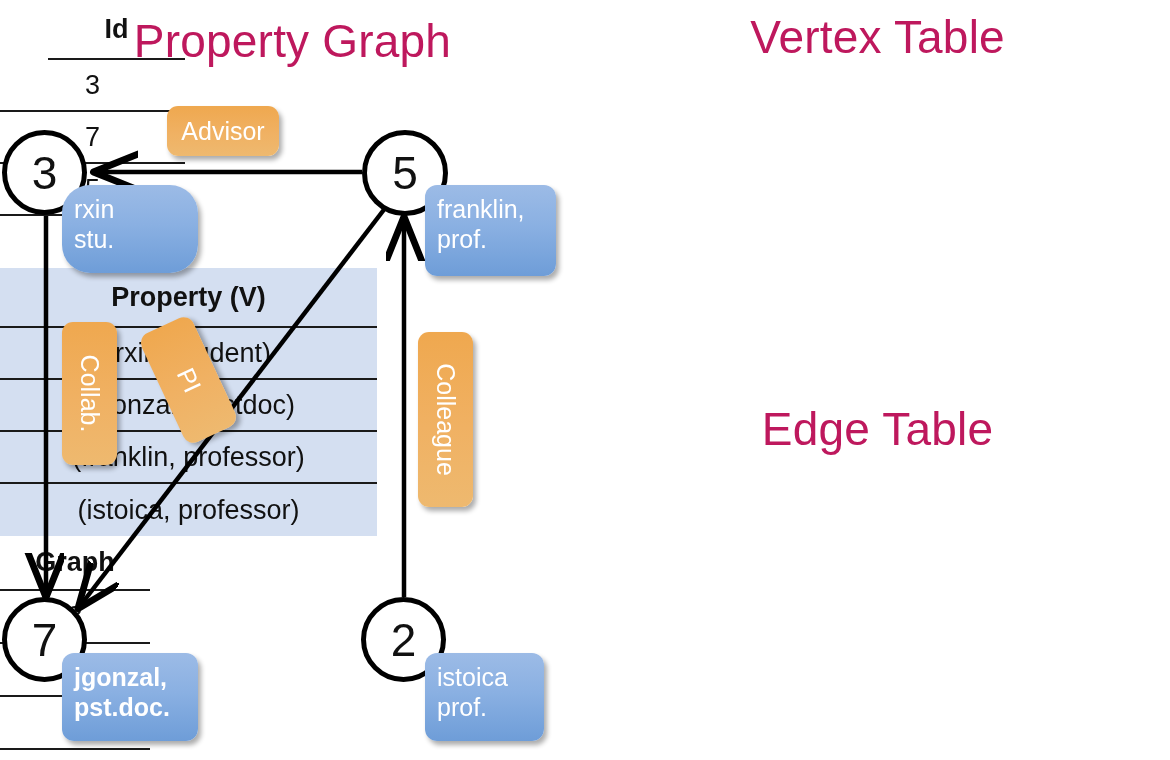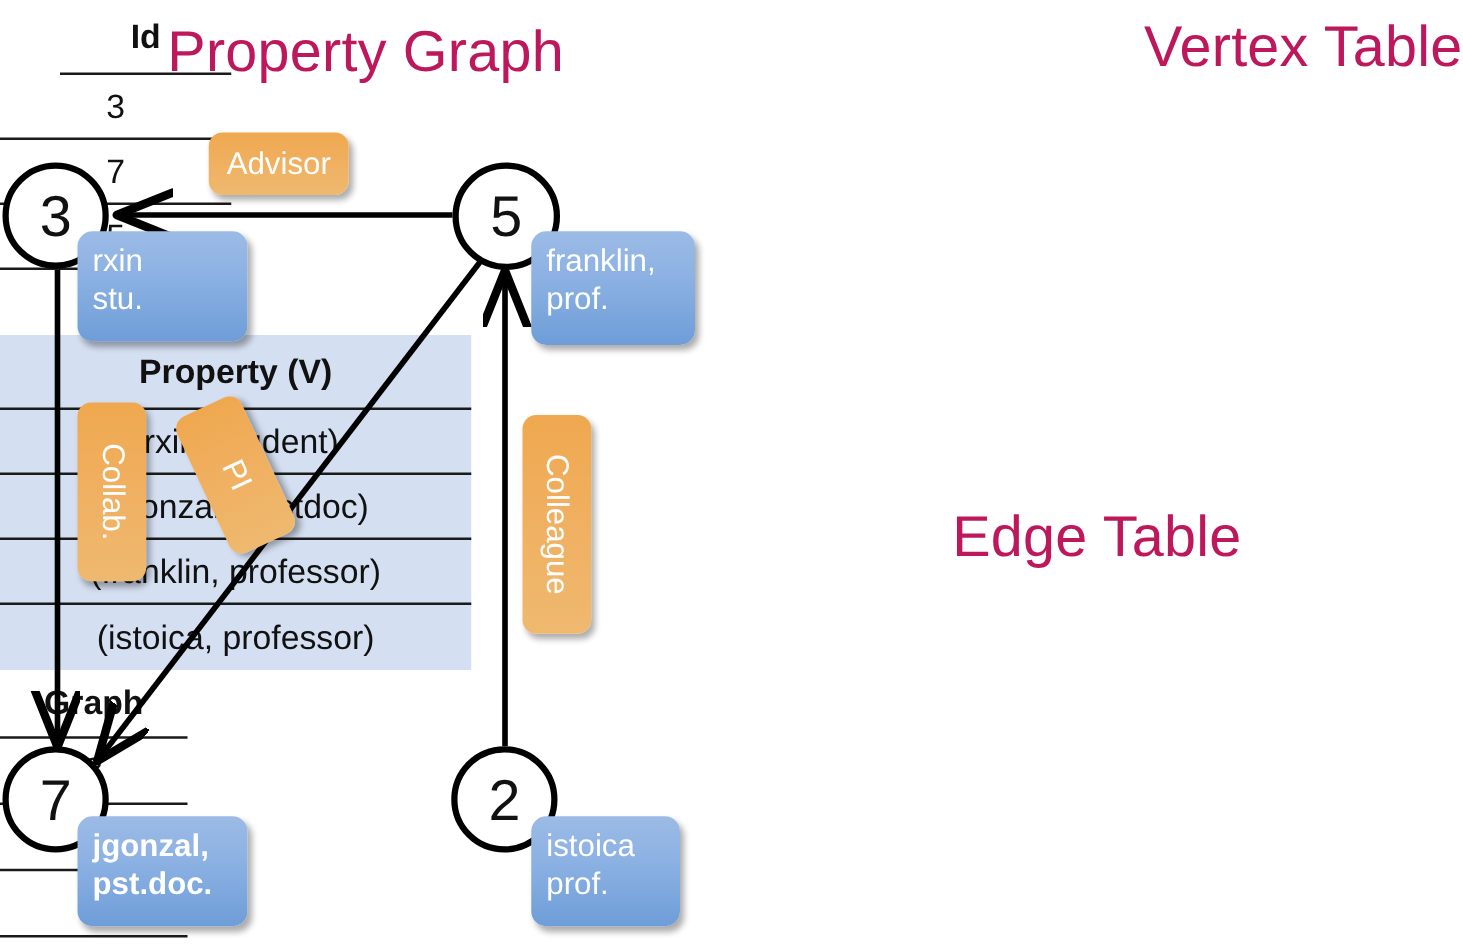--- a/index.html
+++ b/index.html
@@ -20,21 +20,21 @@
   .title {
     position: absolute;
     font-weight: 300;
     font-size: 46px;
     letter-spacing: 0.2px;
     color: #be185d;
     white-space: nowrap;
     text-align: center;
   }
   #title-property-graph { left: 0px;   top: 14px;  width: 585px; }
-  #title-vertex-table   { left: 585px; top: 10px;  width: 585px; text-align: right; }
+  #title-vertex-table   { left: 585px; top: 10px;  width: 585px; }
   #title-edge-table     { left: 585px; top: 402px; width: 585px; }
 
   
   #graph-panel {
     position: absolute;
     left: 0; top: 0;
     width: 585px; height: 760px;
   }
   #graph-svg {
     position: absolute;
@@ -144,21 +144,21 @@
   <div class="node-circle" style="left:362px; top:130px; width:86px; height:86px;">
     <span>5</span>
   </div>
   <div class="node-circle" style="left:2px; top:597px; width:85px; height:85px;">
     <span>7</span>
   </div>
   <div class="node-circle" style="left:361px; top:597px; width:85px; height:85px;">
     <span>2</span>
   </div>
 
-  <div class="prop-box" style="left:62px; top:185px; width:136px; height:88px;">
+  <div class="prop-box" style="left:62px; top:185px; width:136px; height:88px;border-radius:28px;">
     <div>rxin</div>
     <div>stu.</div>
   </div>
 
   <div class="prop-box" style="left:425px; top:185px; width:131px; height:91px;">
     <div>franklin,</div>
     <div>prof.</div>
   </div>
 
   <div class="prop-box" style="left:62px; top:653px; width:136px; height:88px;font-weight:bold;">

